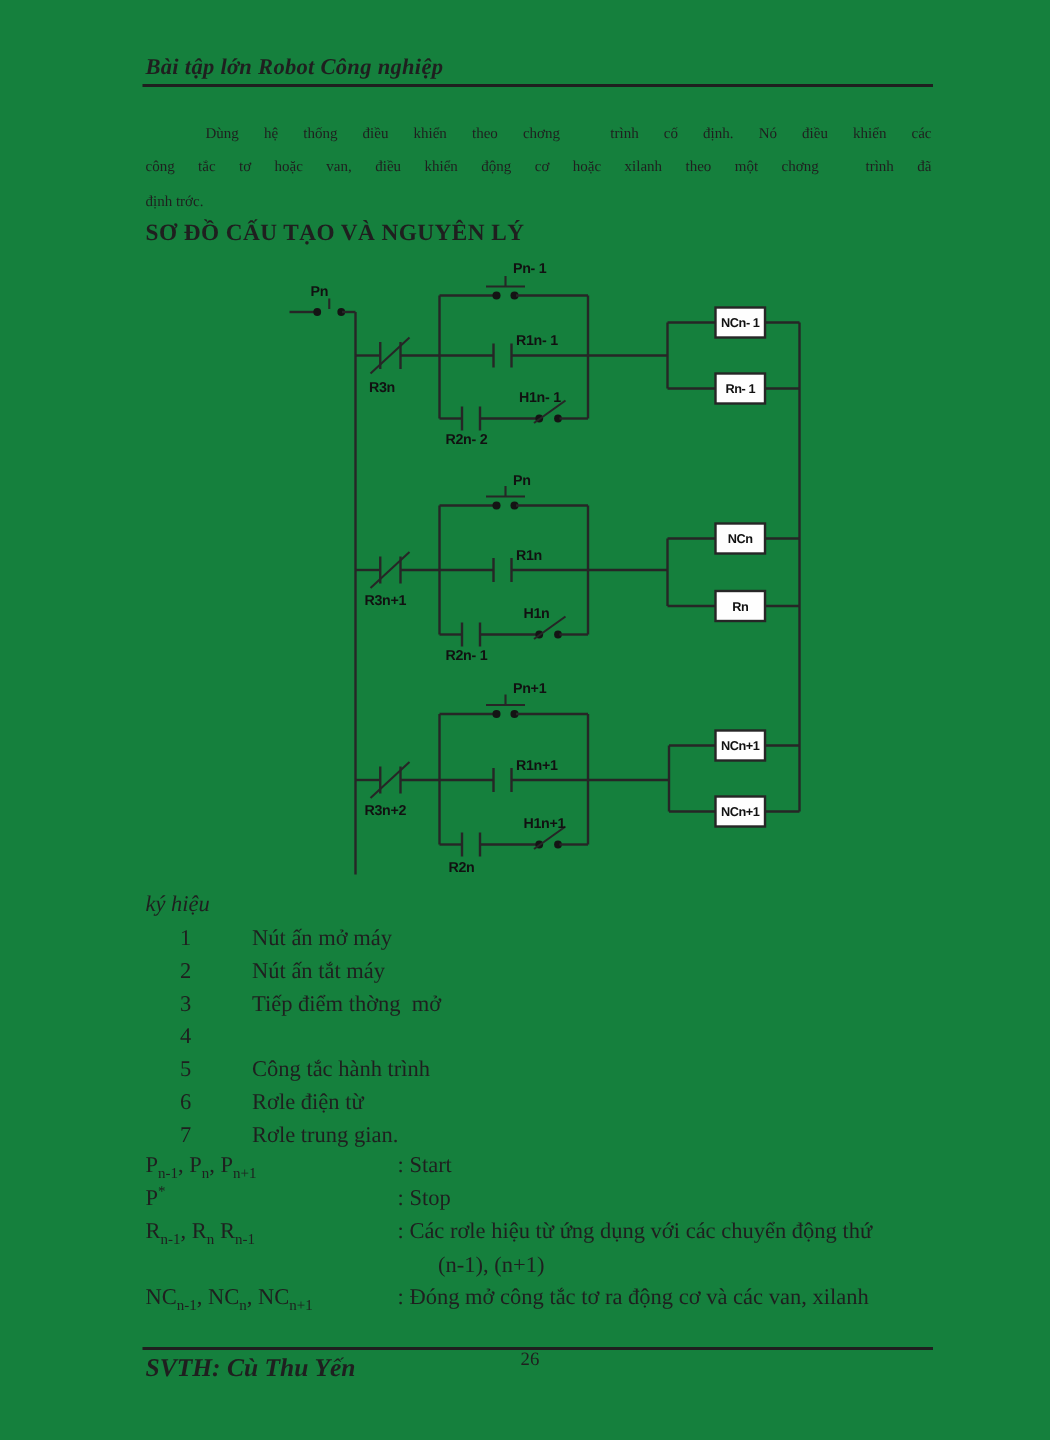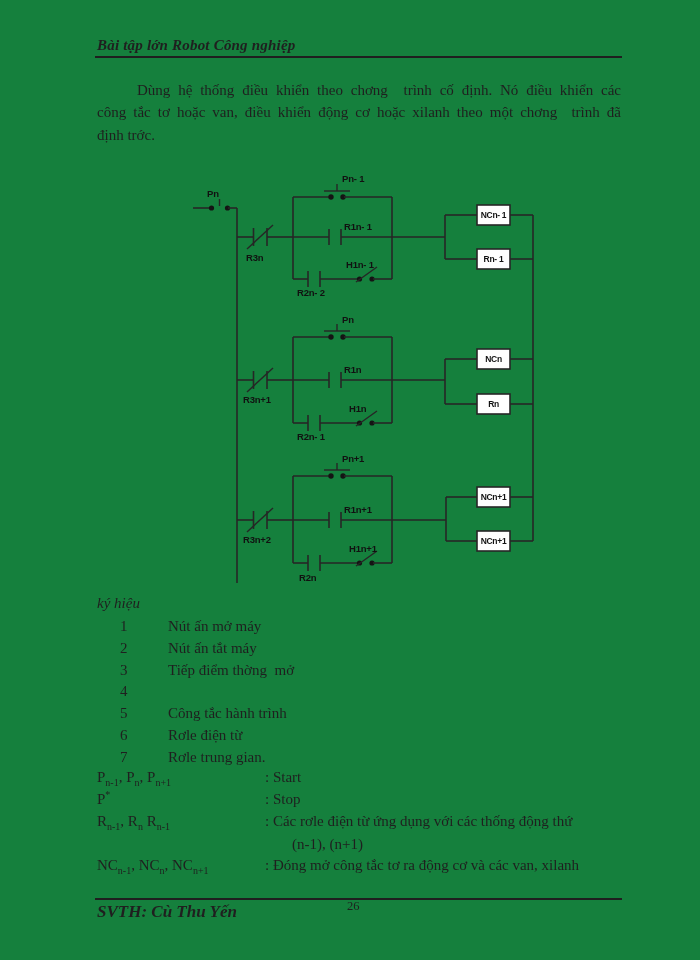--- a/index.html
+++ b/index.html
@@ -8,21 +8,21 @@
     background:#15803d;color:#1f1f1f;
     font-family:"Liberation Serif",serif;overflow:hidden;
   }
   
   .hdr-title{
     position:absolute;left:97px;top:37px;
     font-size:15px;font-weight:bold;font-style:italic;letter-spacing:.2px;
   }
   .hdr-rule{position:absolute;left:95px;top:56px;width:527px;height:2px;background:#1f1f1f;}
   
-  .intro{position:absolute;left:97px;top:79px;width:524px;font-size:15px;}
+  .intro{position:absolute;left:97px;top:79px;width:524px;font-size:10px;}
   .il{height:22.4px;line-height:22.4px;text-align:justify;text-align-last:justify;white-space:nowrap;}
   .il-first{text-indent:40px;}
   .il-last{text-align-last:left;white-space:normal;}
   .sec-heading{
     position:absolute;left:97px;top:147px;
     font-size:15.5px;font-weight:bold;letter-spacing:.3px;
   }
   
   .diagram{position:absolute;left:0;top:0;width:700px;height:960px;}
   .w{stroke:#262626;stroke-width:1.6;fill:none;}
@@ -53,20 +53,21 @@
 
   <span class="hdr-title">Bài tập lớn Robot Công nghiệp</span>
   <div class="hdr-rule"></div>
 
   <div class="intro">
     <div class="il il-first">Dùng hệ thống điều khiển theo chơng &nbsp;trình cố định. Nó điều khiển các</div>
     <div class="il">công tắc tơ hoặc van, điều khiển động cơ hoặc xilanh theo một chơng &nbsp;trình đã</div>
     <div class="il il-last">định trớc.</div>
   </div>
 
+  <div class="sec-heading">SƠ ĐỒ CẤU TẠO VÀ NGUYÊN LÝ</div>
 
   <svg class="diagram" viewBox="0 0 700 960" xmlns="http://www.w3.org/2000/svg">
 
     <line class="w" x1="237" y1="208" x2="237" y2="583"></line>
     <line class="w" x1="533" y1="215" x2="533" y2="541"></line>
 
     <g>
       <line class="w" x1="193" y1="208" x2="211" y2="208"></line>
       <circle class="dot" cx="211.5" cy="208" r="2.6"></circle>
       <circle class="dot" cx="227.5" cy="208" r="2.6"></circle>
@@ -269,21 +270,21 @@
       <span class="lnum">7</span>
       <span class="ltxt">Rơle trung gian.</span>
     </div>
   </div>
 
   <div class="def" style="left:97px;top:769px">P<sub>n-1</sub>, P<sub>n</sub>, P<sub>n+1</sub></div>
   <div class="def" style="left:265px;top:769px">: Start</div>
   <div class="def" style="left:97px;top:791px">P<sup>*</sup></div>
   <div class="def" style="left:265px;top:791px">: Stop</div>
   <div class="def" style="left:97px;top:813px">R<sub>n-1</sub>, R<sub>n</sub> R<sub>n-1</sub></div>
-  <div class="def" style="left:265px;top:813px">: Các rơle điện từ ứng dụng với các thống động thứ</div>
+  <div class="def" style="left:265px;top:813px">: Các rơle hiệu từ ứng dụng với các chuyển động thứ</div>
   <div class="def" style="left:292px;top:836px">(n-1), (n+1)</div>
   <div class="def" style="left:97px;top:857px">NC<sub>n-1</sub>, NC<sub>n</sub>, NC<sub>n+1</sub></div>
   <div class="def" style="left:265px;top:857px">: Đóng mở công tắc tơ ra động cơ và các van, xilanh</div>
 
   <div class="ftr-rule"></div>
   <div class="ftr-author">SVTH: Cù Thu Yến</div>
   <div class="page-num">26</div>
 
 </div>
 

